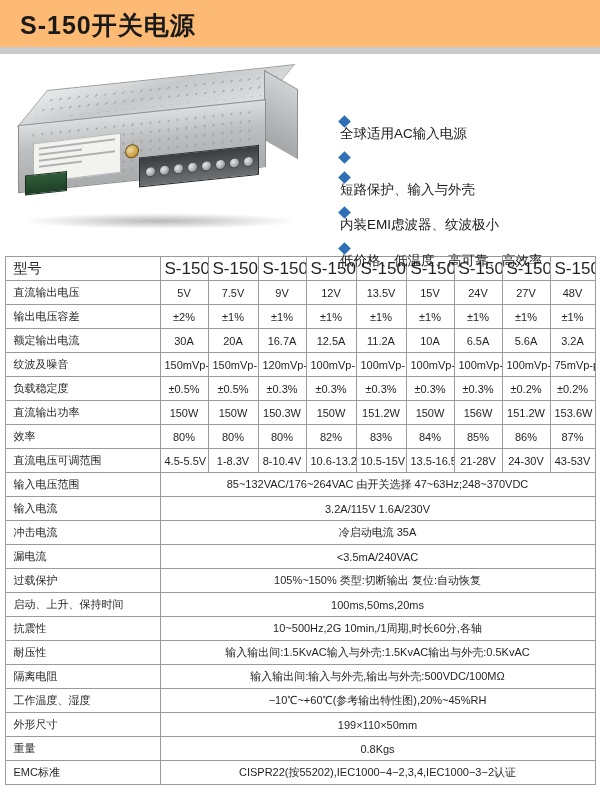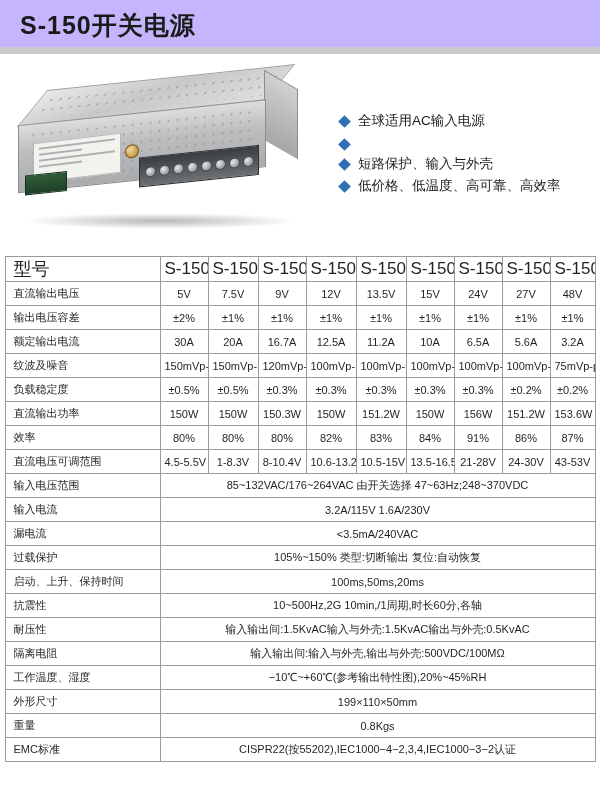--- a/index.html
+++ b/index.html
@@ -16,21 +16,21 @@
   }
   .page {
     position: relative;
     width: 600px;
     height: 802px;
   }
   
   .header {
     position: relative;
     height: 54px;
-    background: #c4b5fd;
+    background: #fdba74;
     border-bottom: 3px solid #ffffff;
     display: flex;
     align-items: center;
   }
   .header-title {
     font-size: 25px;
     font-weight: bold;
     letter-spacing: 1px;
     color: #1a1a1a;
     padding-left: 20px;
@@ -59,20 +59,21 @@
   }
   .features {
     flex: 1;
     padding-top: 48px;
     padding-left: 10px;
   }
   .feature-row {
     display: flex;
     align-items: flex-start;
     margin-bottom: 7px;
+    flex-direction: column;
   }
   .diamond {
     width: 9px;
     height: 9px;
     background: #2f6fb5;
     transform: rotate(45deg);
     margin-top: 4px;
     margin-right: 9px;
     flex: 0 0 auto;
   }
@@ -103,21 +104,21 @@
   table.spec td.label, table.spec th.label {
     text-align: left;
     padding-left: 8px;
     font-size: 11px;
     width: 155px;
   }
   table.spec tr.head td, table.spec tr.head th {
     font-size: 17px;
   }
   table.spec tr.head td.label {
-    font-size: 18px;
+    font-size: 14px;
   }
   td.wide {
     text-align: left;
     padding-left: 8px;
     font-size: 12.5px;
   }
   .small {
     font-size: 9.5px;
   }
   
@@ -297,20 +298,24 @@
       </div>
       <div class="feature-row">
         <span class="diamond"></span>
       </div>
       <div class="feature-row">
         <span class="diamond"></span>
         <span class="feature-text">短路保护、输入与外壳</span>
       </div>
       <div class="feature-row">
         <span class="diamond"></span>
+        <span class="feature-text">内装EMI虑波器、纹波极小</span>
+      </div>
+      <div class="feature-row">
+        <span class="diamond"></span>
         <span class="feature-text">低价格、低温度、高可靠、高效率</span>
       </div>
     </div>
   </div>
 
   <table class="spec">
     <colgroup>
       <col style="width:155px">
       <col style="width:48px">
         <col style="width:50px">
@@ -416,21 +421,21 @@
     </tr>
 
     <tr>
       <td class="label">效率</td>
       <td>80%</td>
       <td>80%</td>
       <td>80%</td>
       <td>82%</td>
       <td>83%</td>
       <td>84%</td>
-      <td>91%</td>
+      <td>85%</td>
       <td>86%</td>
       <td>87%</td>
     </tr>
 
     <tr>
       <td class="label">直流电压可调范围</td>
       <td class="small">4.5-5.5V</td>
       <td class="small">1-8.3V</td>
       <td class="small">8-10.4V</td>
       <td class="small">10.6-13.2V</td>
@@ -443,20 +448,24 @@
 
     <tr>
       <td class="label">输入电压范围</td>
       <td class="wide" colspan="9">85~132VAC/176~264VAC 由开关选择 47~63Hz;248~370VDC</td>
     </tr>
     <tr>
       <td class="label">输入电流</td>
       <td class="wide" colspan="9">3.2A/115V 1.6A/230V</td>
     </tr>
     <tr>
+      <td class="label">冲击电流</td>
+      <td class="wide" colspan="9">冷启动电流 35A</td>
+    </tr>
+    <tr>
       <td class="label">漏电流</td>
       <td class="wide" colspan="9">&lt;3.5mA/240VAC</td>
     </tr>
     <tr>
       <td class="label">过载保护</td>
       <td class="wide" colspan="9">105%~150% 类型:切断输出  复位:自动恢复</td>
     </tr>
     <tr>
       <td class="label">启动、上升、保持时间</td>
       <td class="wide" colspan="9">100ms,50ms,20ms</td>

